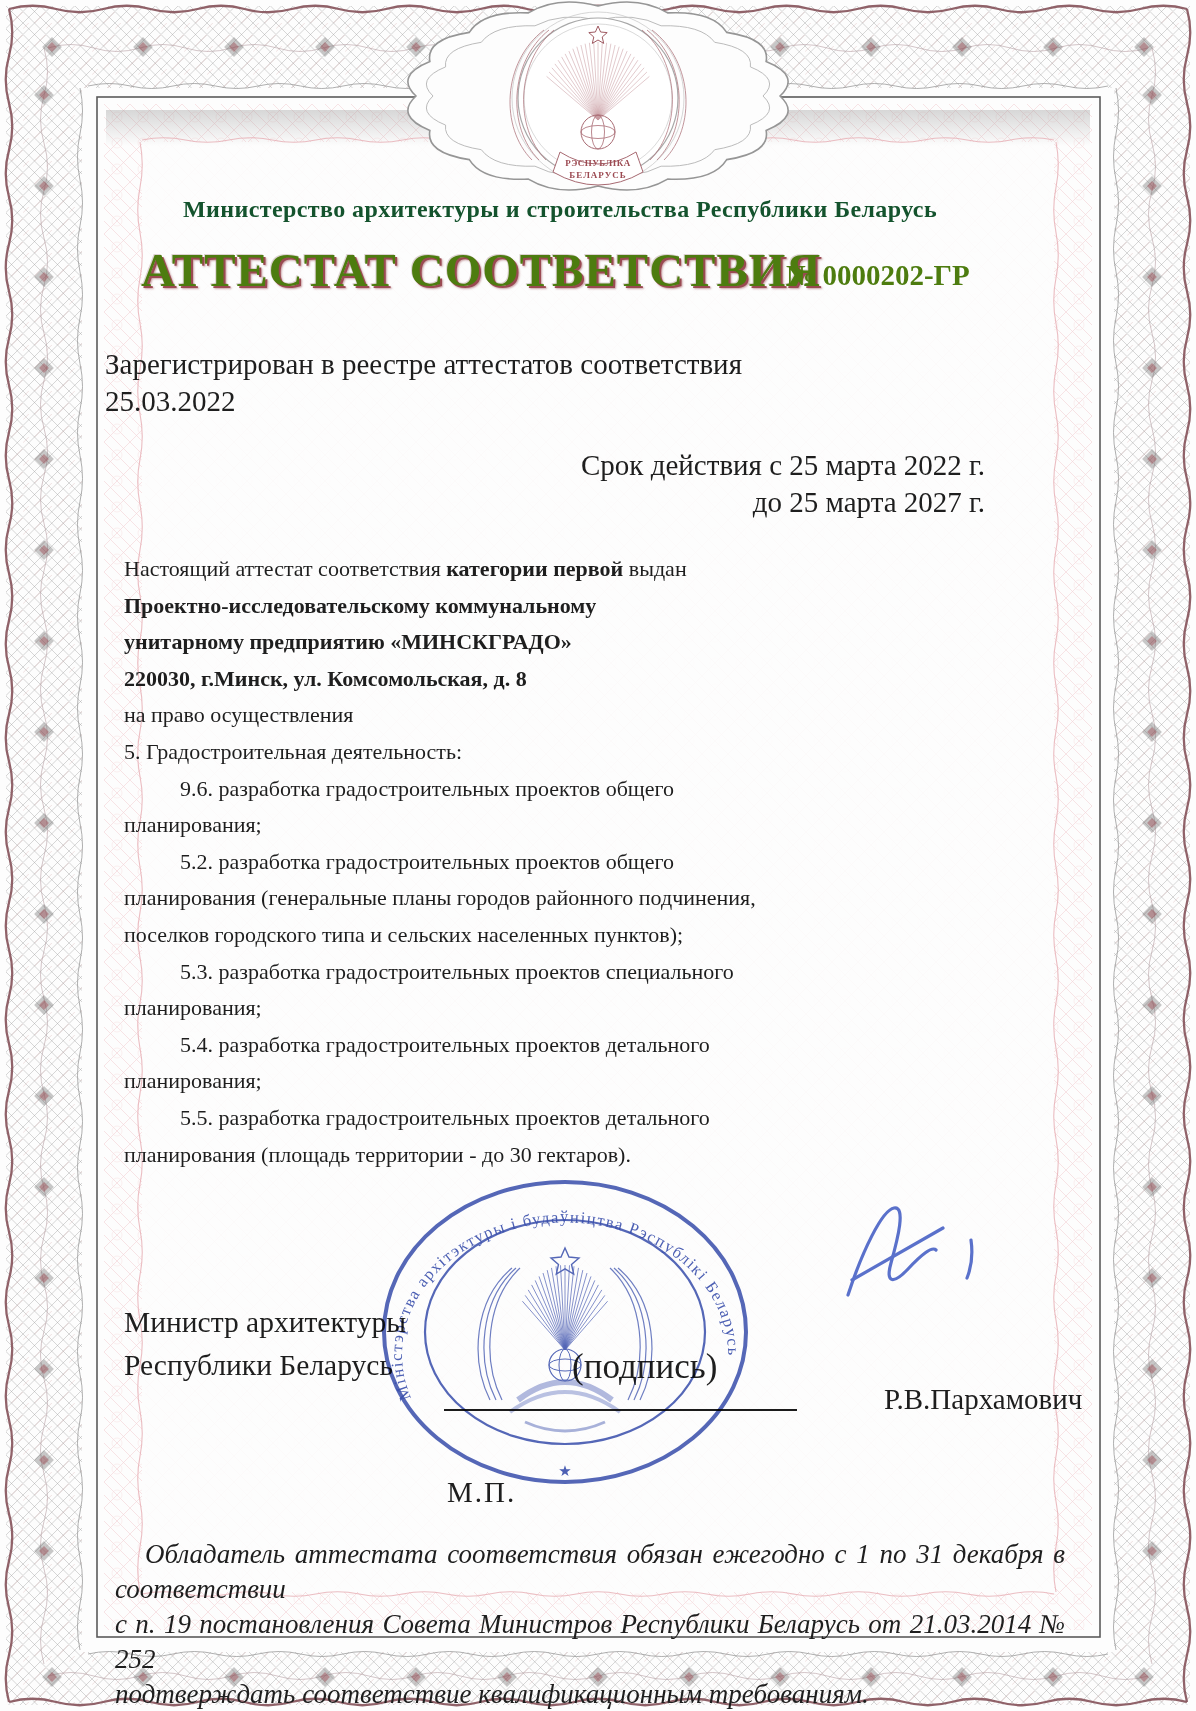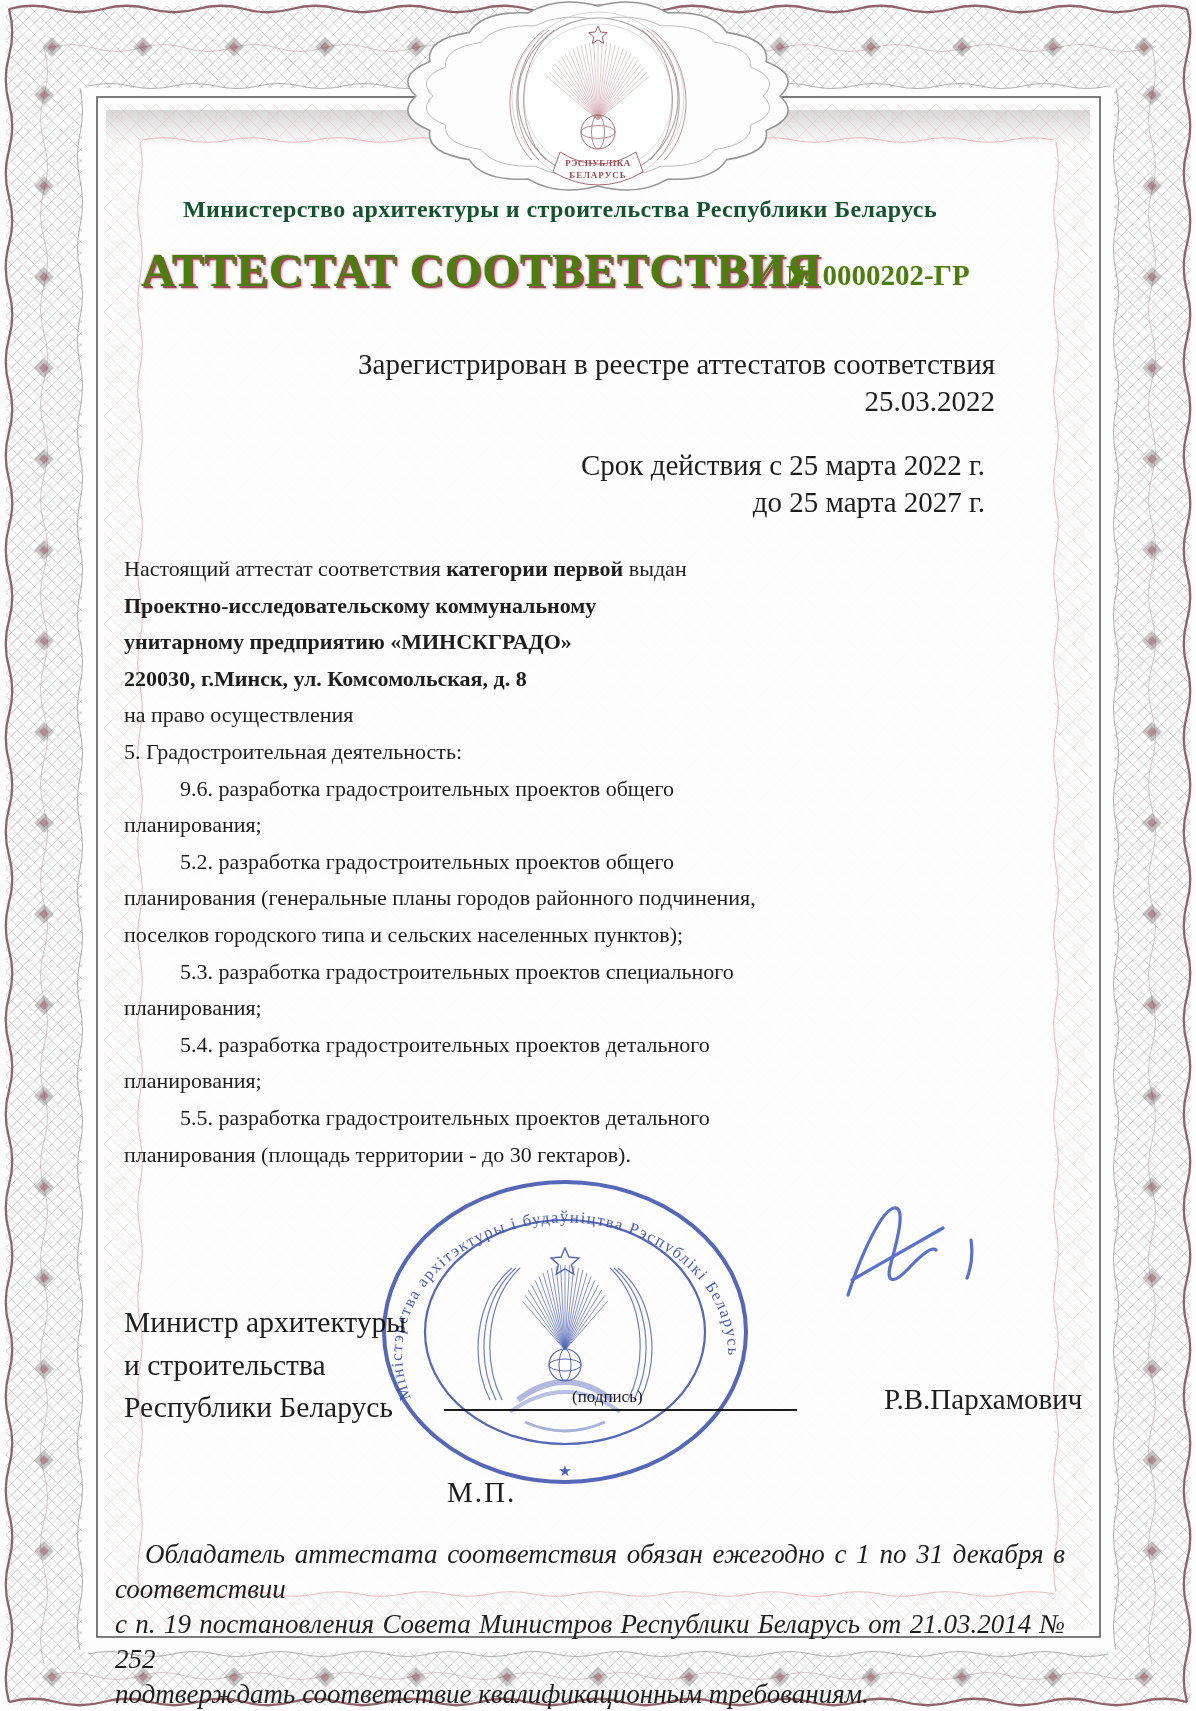--- a/index.html
+++ b/index.html
@@ -7,26 +7,26 @@
         font-family:"Liberation Serif","DejaVu Serif",serif;color:#1e1e1e;}
   .abs{position:absolute;}
   .ln{white-space:nowrap;line-height:36.6px;font-size:22px;}
   .b{font-weight:bold;}
   .ind{padding-left:56px;}
   #ministry{left:60px;top:196px;width:1000px;text-align:center;font-size:24px;font-weight:bold;
             color:#14532d;letter-spacing:.4px;}
   #title{left:141px;top:243px;font-size:47px;font-weight:bold;letter-spacing:1px;color:#4d7c0f;
          text-shadow:2px 2px 0 #9a4a52,3px 3px 2px rgba(154,74,82,.5),-1px -1px 0 #ddd3d2;white-space:nowrap;}
   #number{left:786px;top:259px;font-size:29px;font-weight:bold;color:#4d7c0f;white-space:nowrap;}
-  #regblock{left:105px;top:346px;width:890px;text-align:right;font-size:29px;line-height:37px;}
+  #regblock{left:105px;top:346px;width:890px;text-align:left;font-size:29px;line-height:37px;}
   #validity{left:400px;top:447px;width:585px;text-align:right;font-size:29px;line-height:36.5px;}
   #bodyblock{left:124px;top:551px;}
   #ministerblock{left:124px;top:1301px;line-height:42.5px;font-size:29.5px;}
   #sigline{left:444px;top:1409px;width:353px;border-top:2px solid #1b1b1b;height:0;}
-  #sigcaption{left:572px;top:1387px;font-size:17px;}
+  #sigcaption{left:572px;top:1347px;font-size:35px;}
   #signer{left:884px;top:1383px;font-size:29px;white-space:nowrap;}
   #sealmark{left:447px;top:1476px;font-size:29px;letter-spacing:2px;}
   #footer{left:115px;top:1537px;width:950px;font-style:italic;font-size:27px;line-height:35px;}
   #footer .fj{text-align:justify;text-align-last:justify;}
   #footer .fi{text-indent:30px;}
   #stampsvg{left:370px;top:1160px;mix-blend-mode:multiply;pointer-events:none;}
 </style>
 </head>
 <body>
 
@@ -399,21 +399,20 @@
     <div class="ln ind">5.3. разработка градостроительных проектов специального</div>
     <div class="ln">планирования;</div>
     <div class="ln ind">5.4. разработка градостроительных проектов детального</div>
     <div class="ln">планирования;</div>
     <div class="ln ind">5.5. разработка градостроительных проектов детального</div>
     <div class="ln">планирования (площадь территории - до 30 гектаров).</div>
   </div>
 
   <div class="abs" id="ministerblock">
     <div>Министр архитектуры</div>
-    <div>и строительства</div>
     <div>Республики Беларусь</div>
   </div>
 
   <div class="abs" id="sigline"></div>
   <div class="abs" id="sigcaption">(подпись)</div>
   <div class="abs" id="signer">Р.В.Пархамович</div>
   <div class="abs" id="sealmark">М.П.</div>
 
   <div class="abs" id="footer">
     <div class="fj fi">Обладатель аттестата соответствия обязан ежегодно с 1 по 31 декабря в соответствии</div>

